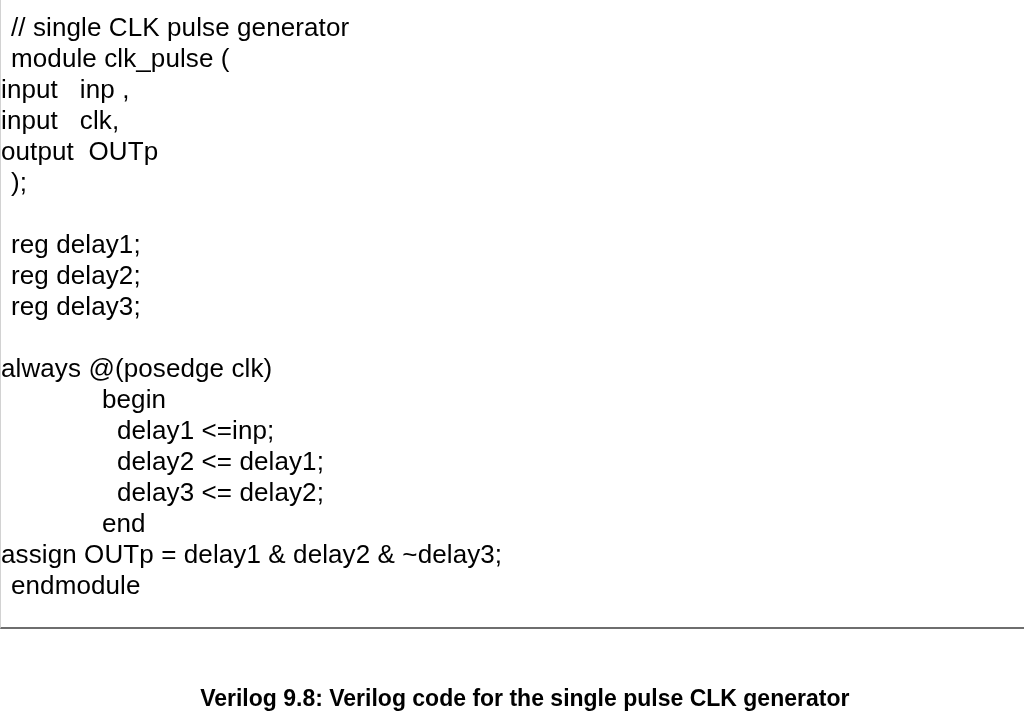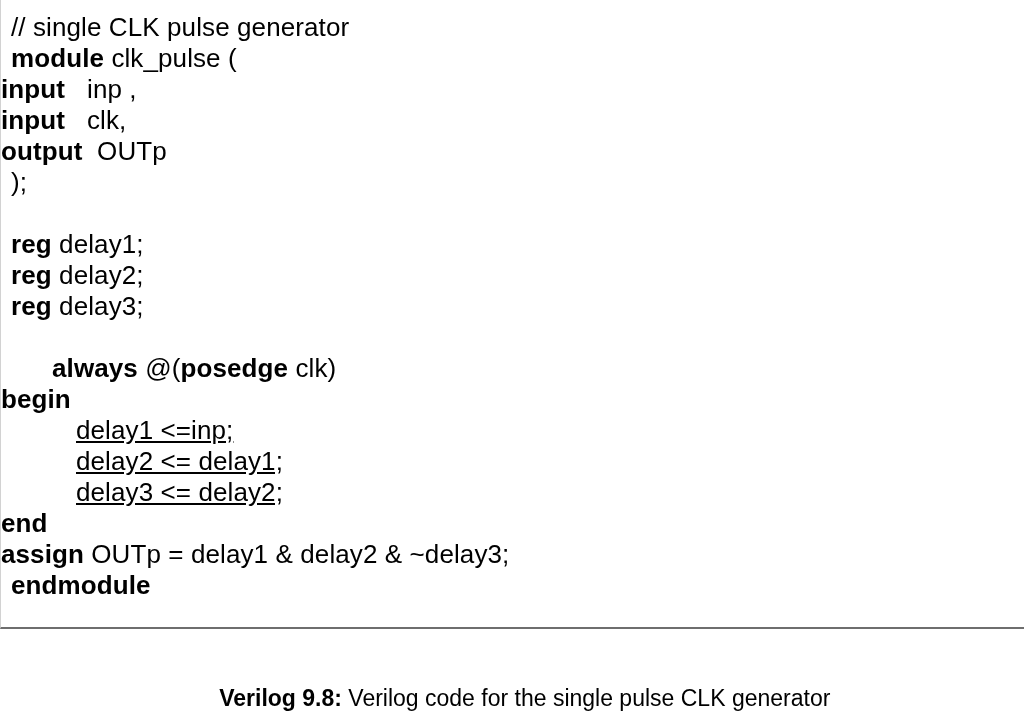--- a/index.html
+++ b/index.html
@@ -48,44 +48,44 @@
     line-height: 31px;
     white-space: pre;
     letter-spacing: 0.1px;
   }
   .line {
     display: block;
     height: 31px;
     white-space: pre;
   }
   .line.blank { height: 31px; }
-  .kw { font-weight: bold; }
+  .kw { font-weight: normal; }
 
   
   .i0 { padding-left: 10px; }
   .i1 { }
-  .i2 { padding-left: 51px; }
-  .i3 { }
-  .i4 { padding-left: 75px; text-decoration: underline; }
+  .i2 { }
+  .i3 { padding-left: 101px; }
+  .i4 { padding-left: 116px; }
 
   
   .caption {
     position: absolute;
     left: 0;
     top: 653px;
     width: 1024px;
     text-align: center;
     font-family: "Liberation Sans", sans-serif;
     font-size: 23px;
     line-height: 30px;
     color: #000000;
     white-space: pre;
   }
   .caption .cap-label { font-weight: bold; }
-  .caption .cap-text  { font-weight: normal; text-align: right; }
+  .caption .cap-text  { font-weight: bold; text-align: right; }
 </style>
 </head>
 <body>
 
 <div id="page">
 
   <div class="frame">
     <div class="code" id="code-block"><span class="line i0"><span>// single CLK pulse generator</span></span><span class="line i0"><span class="kw">module</span><span> clk_pulse (</span></span><span class="line i1"><span class="kw">input</span><span>   inp ,</span></span><span class="line i1"><span class="kw">input</span><span>   clk,</span></span><span class="line i1"><span class="kw">output</span><span>  OUTp</span></span><span class="line i0"><span>);</span></span><span class="line i0 blank"><span></span>&nbsp;</span><span class="line i0"><span class="kw">reg</span><span> delay1;</span></span><span class="line i0"><span class="kw">reg</span><span> delay2;</span></span><span class="line i0"><span class="kw">reg</span><span> delay3;</span></span><span class="line i0 blank"><span></span>&nbsp;</span><span class="line i2"><span class="kw">always</span><span> @(</span><span class="kw">posedge</span><span> clk)</span></span><span class="line i3"><span class="kw">begin</span></span><span class="line i4"><span>delay1 &lt;=inp;</span></span><span class="line i4"><span>delay2 &lt;= delay1;</span></span><span class="line i4"><span>delay3 &lt;= delay2;</span></span><span class="line i3"><span class="kw">end</span></span><span class="line i1"><span class="kw">assign</span><span> OUTp = delay1 &amp; delay2 &amp; ~delay3;</span></span><span class="line i0"><span class="kw">endmodule</span></span></div>
   </div>
 

